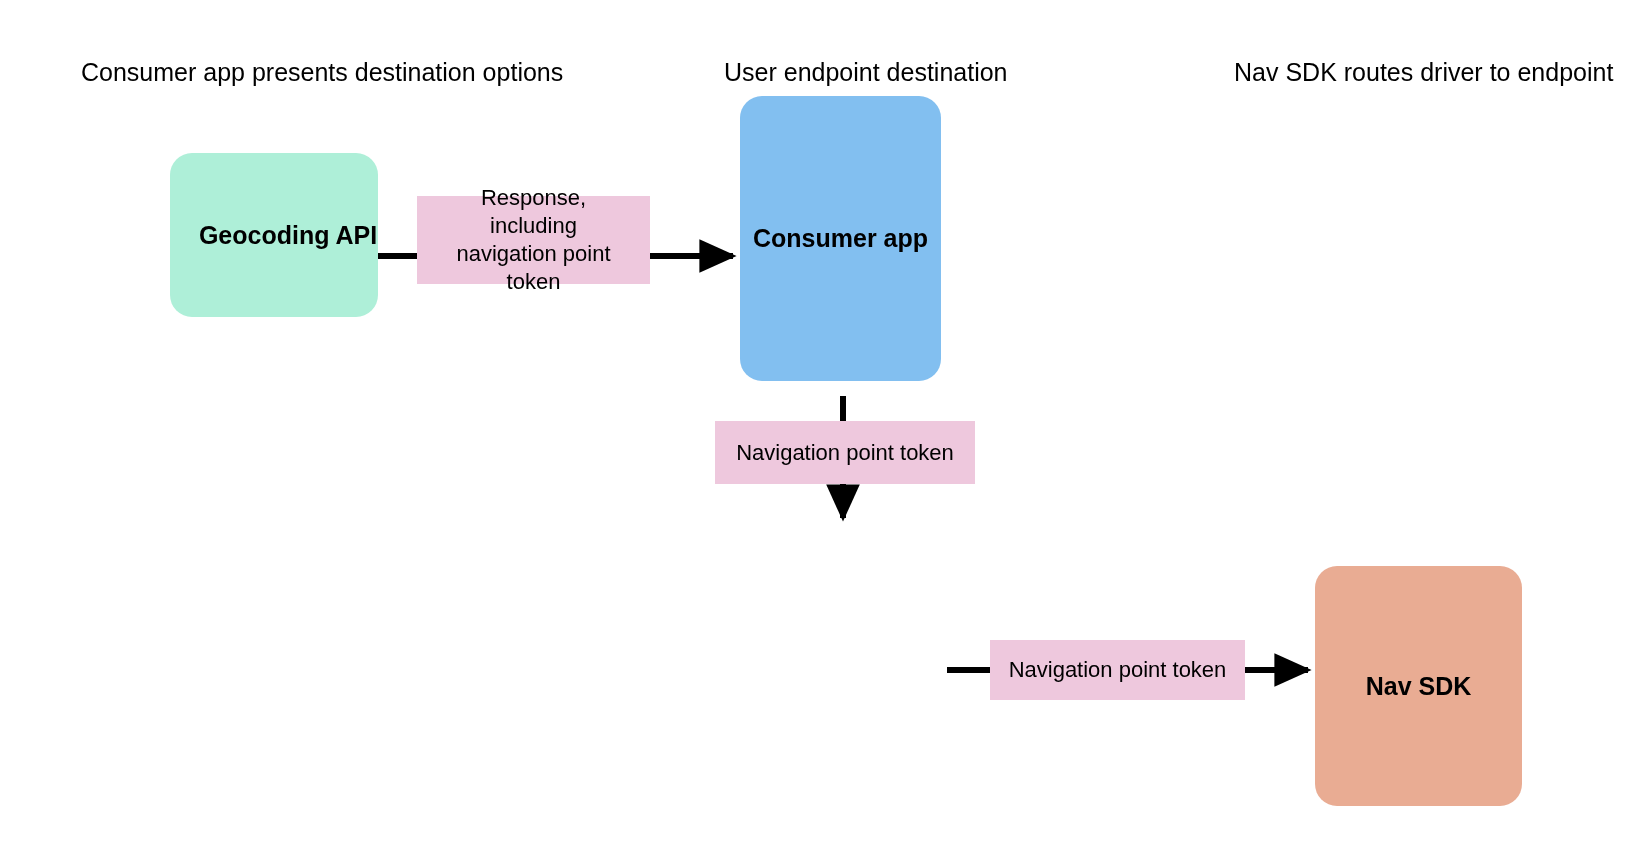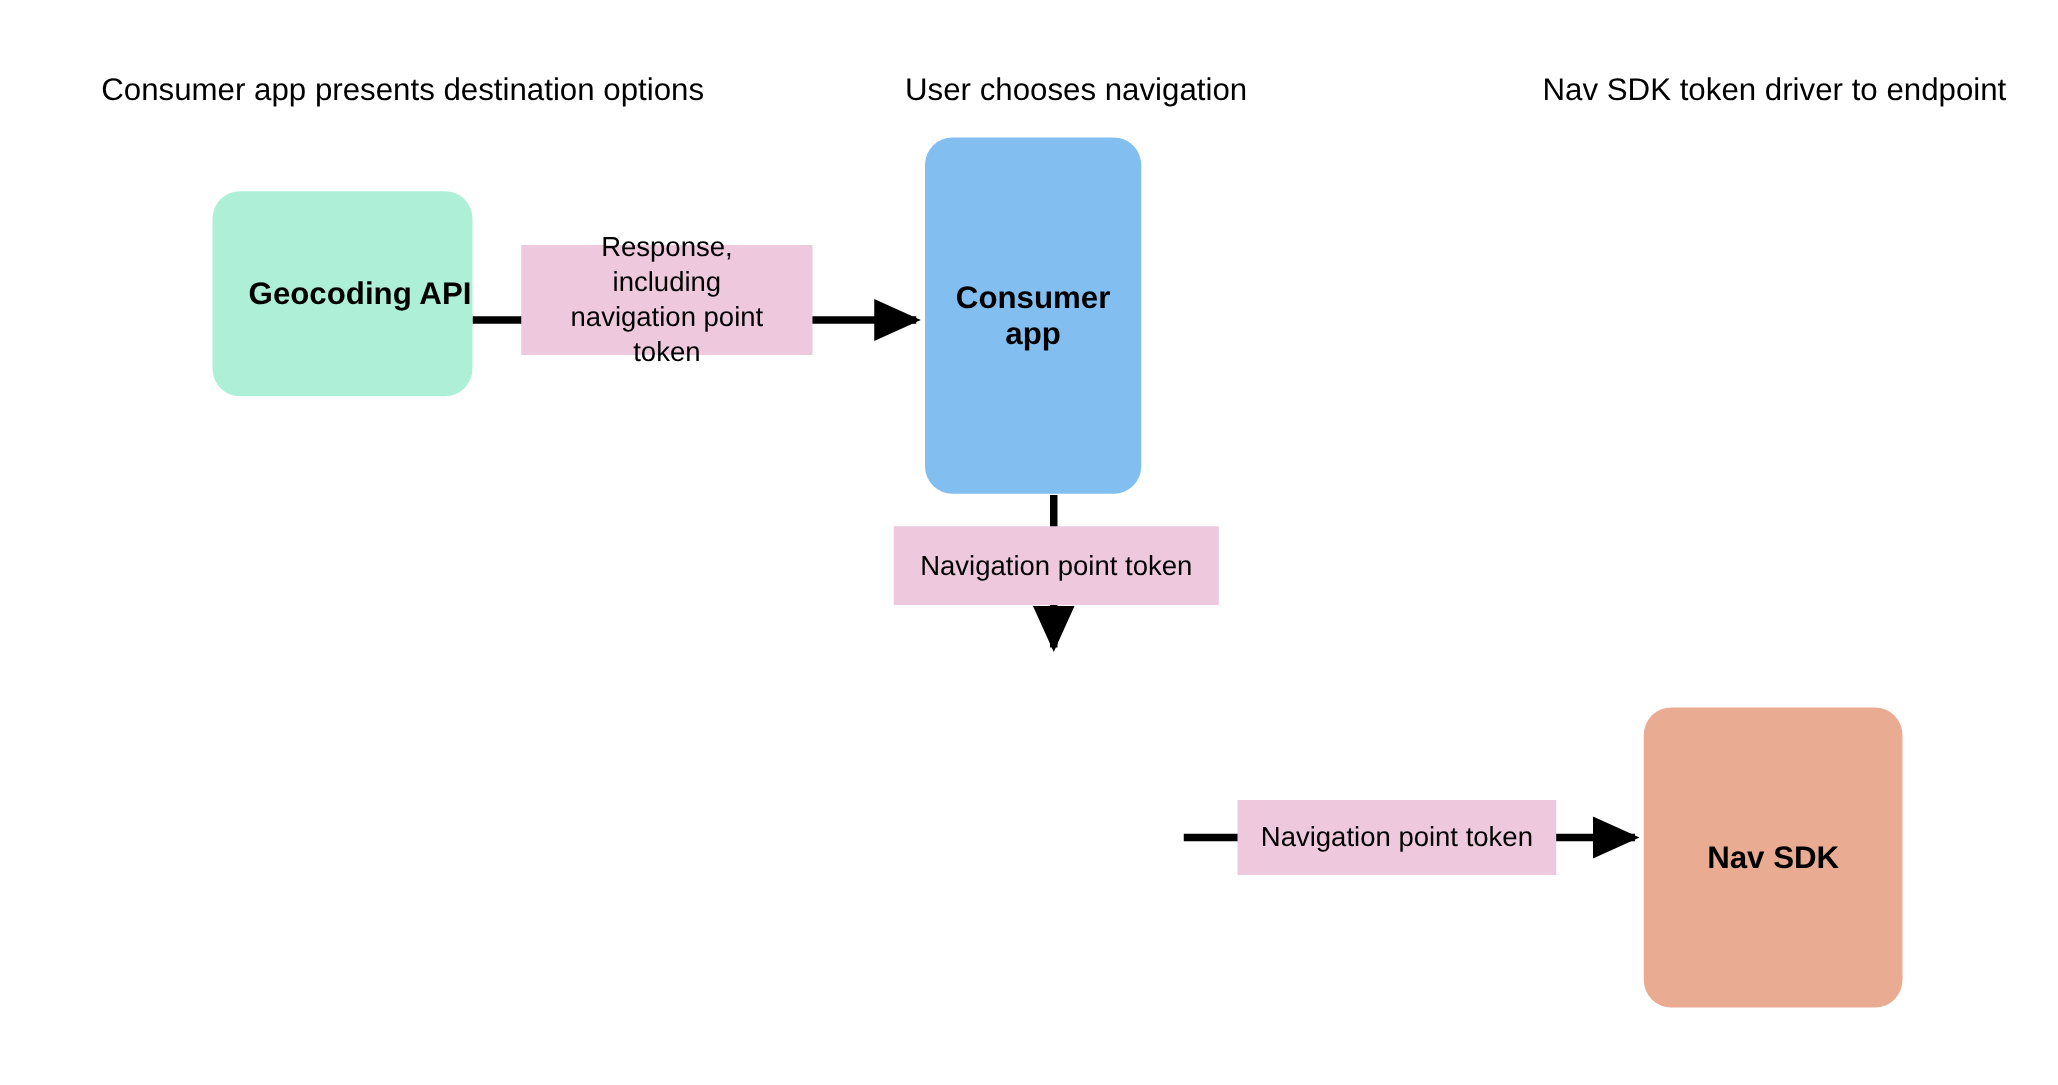--- a/index.html
+++ b/index.html
@@ -51,22 +51,22 @@
     color: #000000;
     box-sizing: border-box;
     z-index: 3;
   }
 
   #node-geocoding {
     left: 170px;  top: 153px;
     width: 208px; height: 164px; padding-left: 28px;
   }
   #node-consumer {
-    left: 740px;  top: 110px;
-    width: 173px; height: 285px;
+    left: 740px;  top: 96px;
+    width: 201px; height: 285px;
   }
   #node-driver {
     left: 740px;  top: 525px;
     width: 206px; height: 290px;
   }
   #node-navsdk {
     left: 1315px; top: 566px;
     width: 207px; height: 240px;
   }
 
@@ -105,22 +105,22 @@
     z-index: 2;
     pointer-events: none;
   }
 </style>
 </head>
 <body style="background-color: rgb(255, 255, 255);">
 
 <div id="canvas">
 
   <div class="col-header" id="hdr-0">Consumer app presents destination options</div>
-  <div class="col-header" id="hdr-1">User chooses navigation</div>
-  <div class="col-header" id="hdr-2">Nav SDK token driver to endpoint</div>
+  <div class="col-header" id="hdr-1">User endpoint destination</div>
+  <div class="col-header" id="hdr-2">Nav SDK routes driver to endpoint</div>
 
   <svg id="connectors" viewBox="0 0 1646 868" width="1646" height="868">
     <defs>
       <marker id="arrowhead" markerWidth="7" markerHeight="7" refX="5.6" refY="3" orient="auto" markerUnits="strokeWidth">
         <path d="M0,0.2 L6.2,3 L0,5.8 z" fill="#000000"></path>
       </marker>
     </defs>
 
     <line x1="378" y1="256" x2="418" y2="256" stroke="#000000" stroke-width="6"></line>
 

